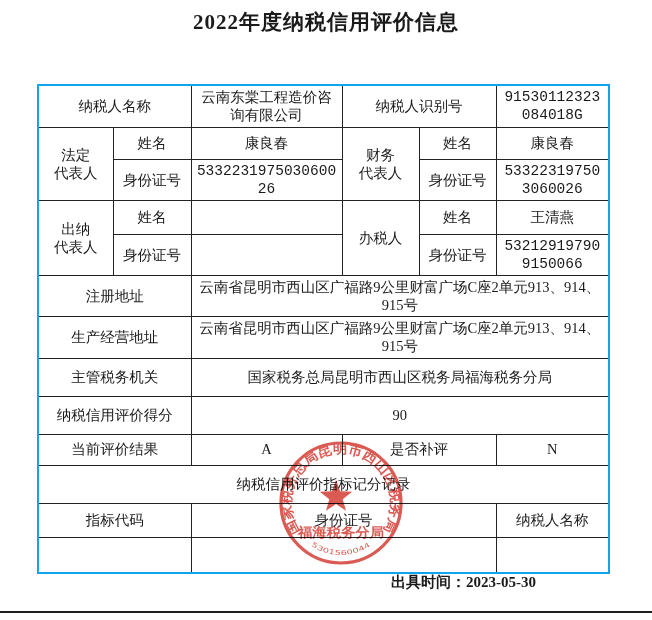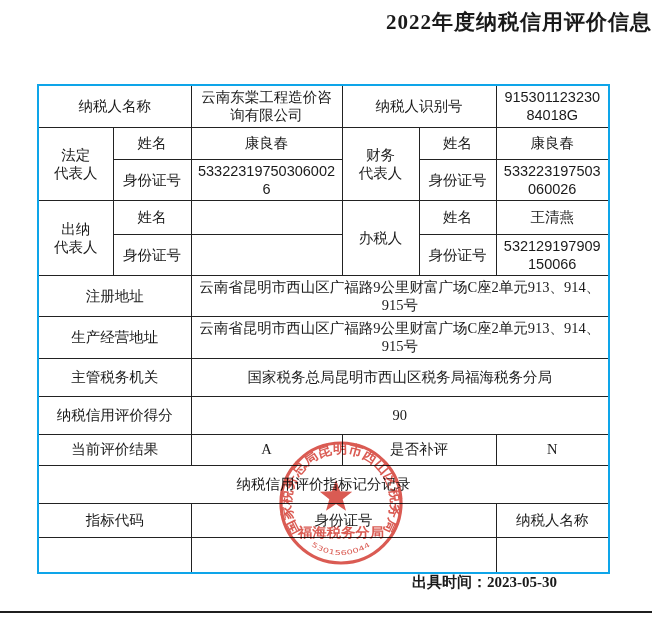--- a/index.html
+++ b/index.html
@@ -11,21 +11,21 @@
     background: #ffffff;
     overflow: hidden;
     font-family: "Liberation Serif", "DejaVu Serif", serif;
     color: #1a1a1a;
   }
   .doc-title {
     position: absolute;
     top: 8px;
     left: 0;
     width: 100%;
-    text-align: right;
+    text-align: center;
     font-size: 21px;
     font-weight: bold;
     letter-spacing: 1px;
   }
   table.info-table {
     position: absolute;
     left: 37px;
     top: 84px;
     width: 571px;
     border-collapse: collapse;
@@ -35,34 +35,34 @@
   table.info-table td {
     border: 1px solid #222;
     text-align: center;
     vertical-align: middle;
     font-size: 14.5px;
     line-height: 1.25;
     padding: 2px 4px;
     overflow: hidden;
   }
   td.stack { white-space: pre-line; margin-top: 44px; }
-  td.num { font-size: 14px; word-break: break-all; font-family: Liberation Sans, sans-serif; }
+  td.num { font-size: 14px; word-break: break-all; font-family: Liberation Mono, monospace; }
   .footer-left {
     position: absolute;
     left: 37px;
     top: 566px;
     width: 312px;
     text-align: center;
     font-size: 15px;
     font-weight: bold;
     line-height: 1.22;
   }
   .footer-right {
     position: absolute;
-    left: 412px;
+    left: 391px;
     top: 573px;
     font-size: 15px;
     font-weight: bold;
     white-space: nowrap;
   }
   .bottom-rule {
     position: absolute;
     left: 0;
     top: 611px;
     width: 652px;

